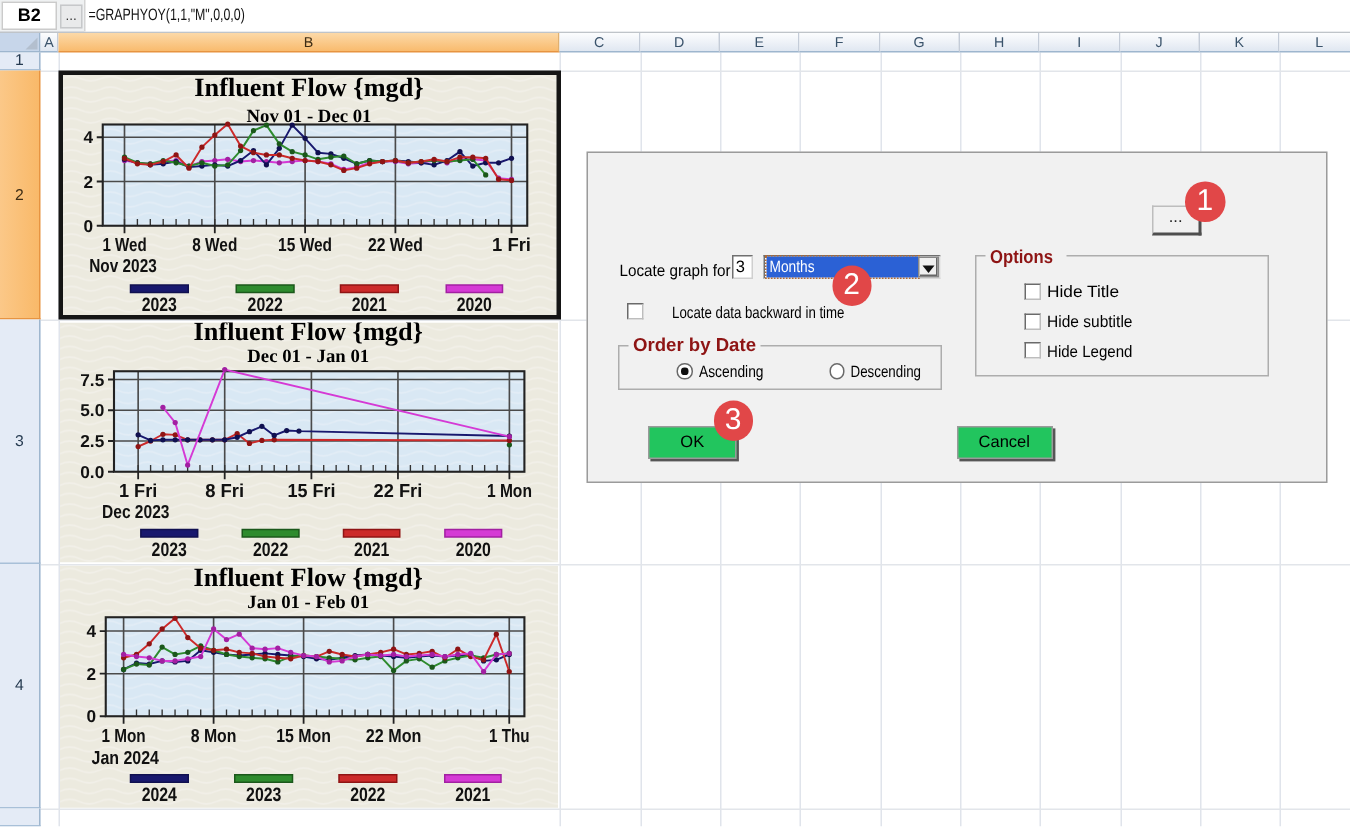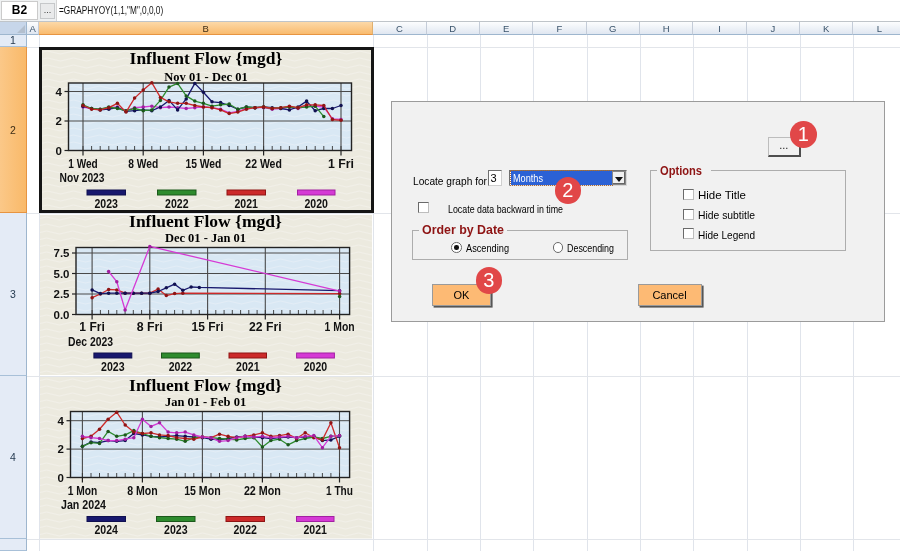--- a/index.html
+++ b/index.html
@@ -84,21 +84,21 @@
       border-radius:50%; }
 .radio.on:after { content:""; position:absolute; left:2.2px; top:2.2px; width:4.5px; height:4.5px;
       background:#111; border-radius:50%; }
 
 .grp { position:absolute; border:1px solid #adadad; }
 .grp .gt { position:absolute; top:-7.5px; left:6px; background:#f1f1f1; padding:0 3px;
       font-weight:bold; font-size:12.5px; color:#8e1414; white-space:nowrap; }
 #grpOrder { left:19.5px; top:128px; width:216.5px; height:30.5px; }
 #grpOpt   { left:258.3px; top:68.5px; width:195.5px; height:80.5px; }
 
-.btn { position:absolute; background:#fdba74; border:1px solid #9a9a9a;
+.btn { position:absolute; background:#22c55e; border:1px solid #9a9a9a;
        box-shadow:1.6px 1.6px 0 0 #565656; text-align:center; font-size:11px;
        line-height:21px; color:#000; }
 #btnok { left:40px; top:182.5px; width:59px; height:22px; }
 #btncancel { left:245.5px; top:182.5px; width:64px; height:22px; }
 
 .badge { position:absolute; width:26.5px; height:26.5px; border-radius:50%; background:#e14748;
         color:#fff; font-size:20px; text-align:center; line-height:26px; z-index:30; }
 
 .lbl { display:inline-block; transform-origin:0 50%; white-space:nowrap; }
 </style></head>

